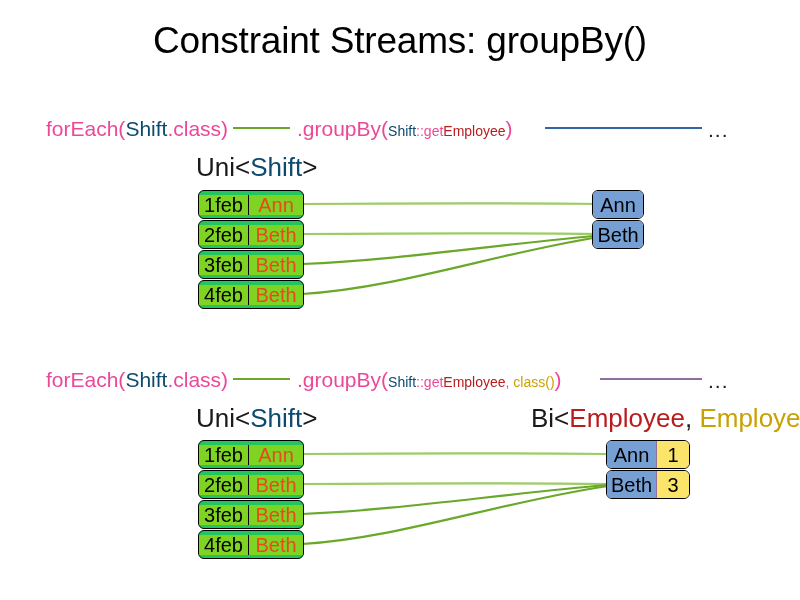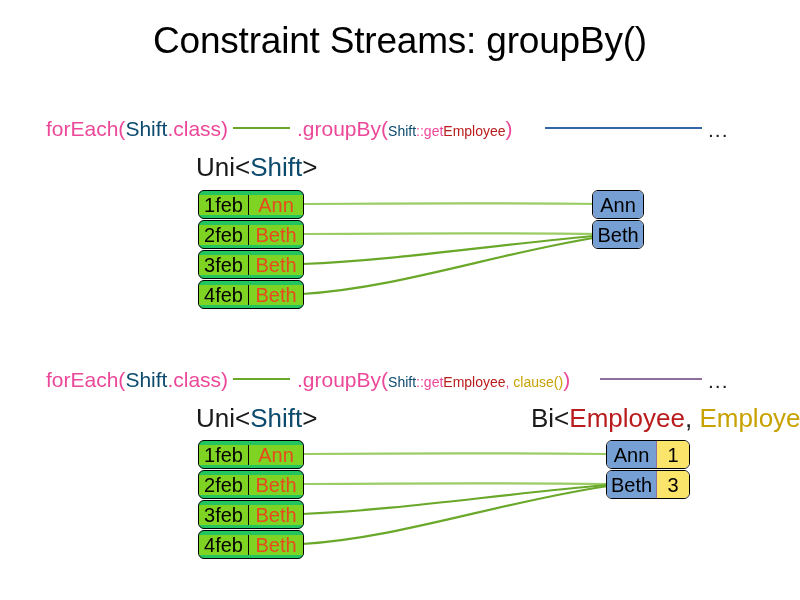--- a/index.html
+++ b/index.html
@@ -230,21 +230,21 @@
 
   <div class="emp" style="left:592px; top:190px;">
     <div class="cell person">Ann</div>
   </div>
   <div class="emp" style="left:592px; top:220px;">
     <div class="cell person">Beth</div>
   </div>
 
   <div class="expr" style="left:46px; top:369px;"><span class="c-dark">forEach(</span><span class="c-green">Shift</span><span class="c-dark">.class)</span></div>
 
-  <div class="expr" style="left:297px; top:369px;"><span class="c-dark">.groupBy(</span><span class="sm c-green">Shift</span><span class="sm c-dark">::get</span><span class="sm c-blue">Employee</span><span class="sm c-dark">, </span><span class="sm c-gold">clause()</span><span class="c-dark">)</span></div>
+  <div class="expr" style="left:297px; top:369px;"><span class="c-dark">.groupBy(</span><span class="sm c-green">Shift</span><span class="sm c-dark">::get</span><span class="sm c-blue">Employee</span><span class="sm c-dark">, </span><span class="sm c-gold">class()</span><span class="c-dark">)</span></div>
 
   <div class="dots" style="left:708px; top:369px;">...</div>
 
   <div class="typelabel" style="left:196px; top:403px;"><span>Uni&lt;</span><span class="c-green">Shift</span><span>&gt;</span></div>
 
   <div class="typelabel" style="left:531px; top:403px;"><span>Bi&lt;</span><span class="c-blue">Employee</span><span>, </span><span class="c-gold">Employee</span><span>&gt;</span></div>
 
   <div class="fact" style="left:198px; top:440px;">
     <div class="cell date">1feb</div>
     <div class="cell name">Ann</div>

